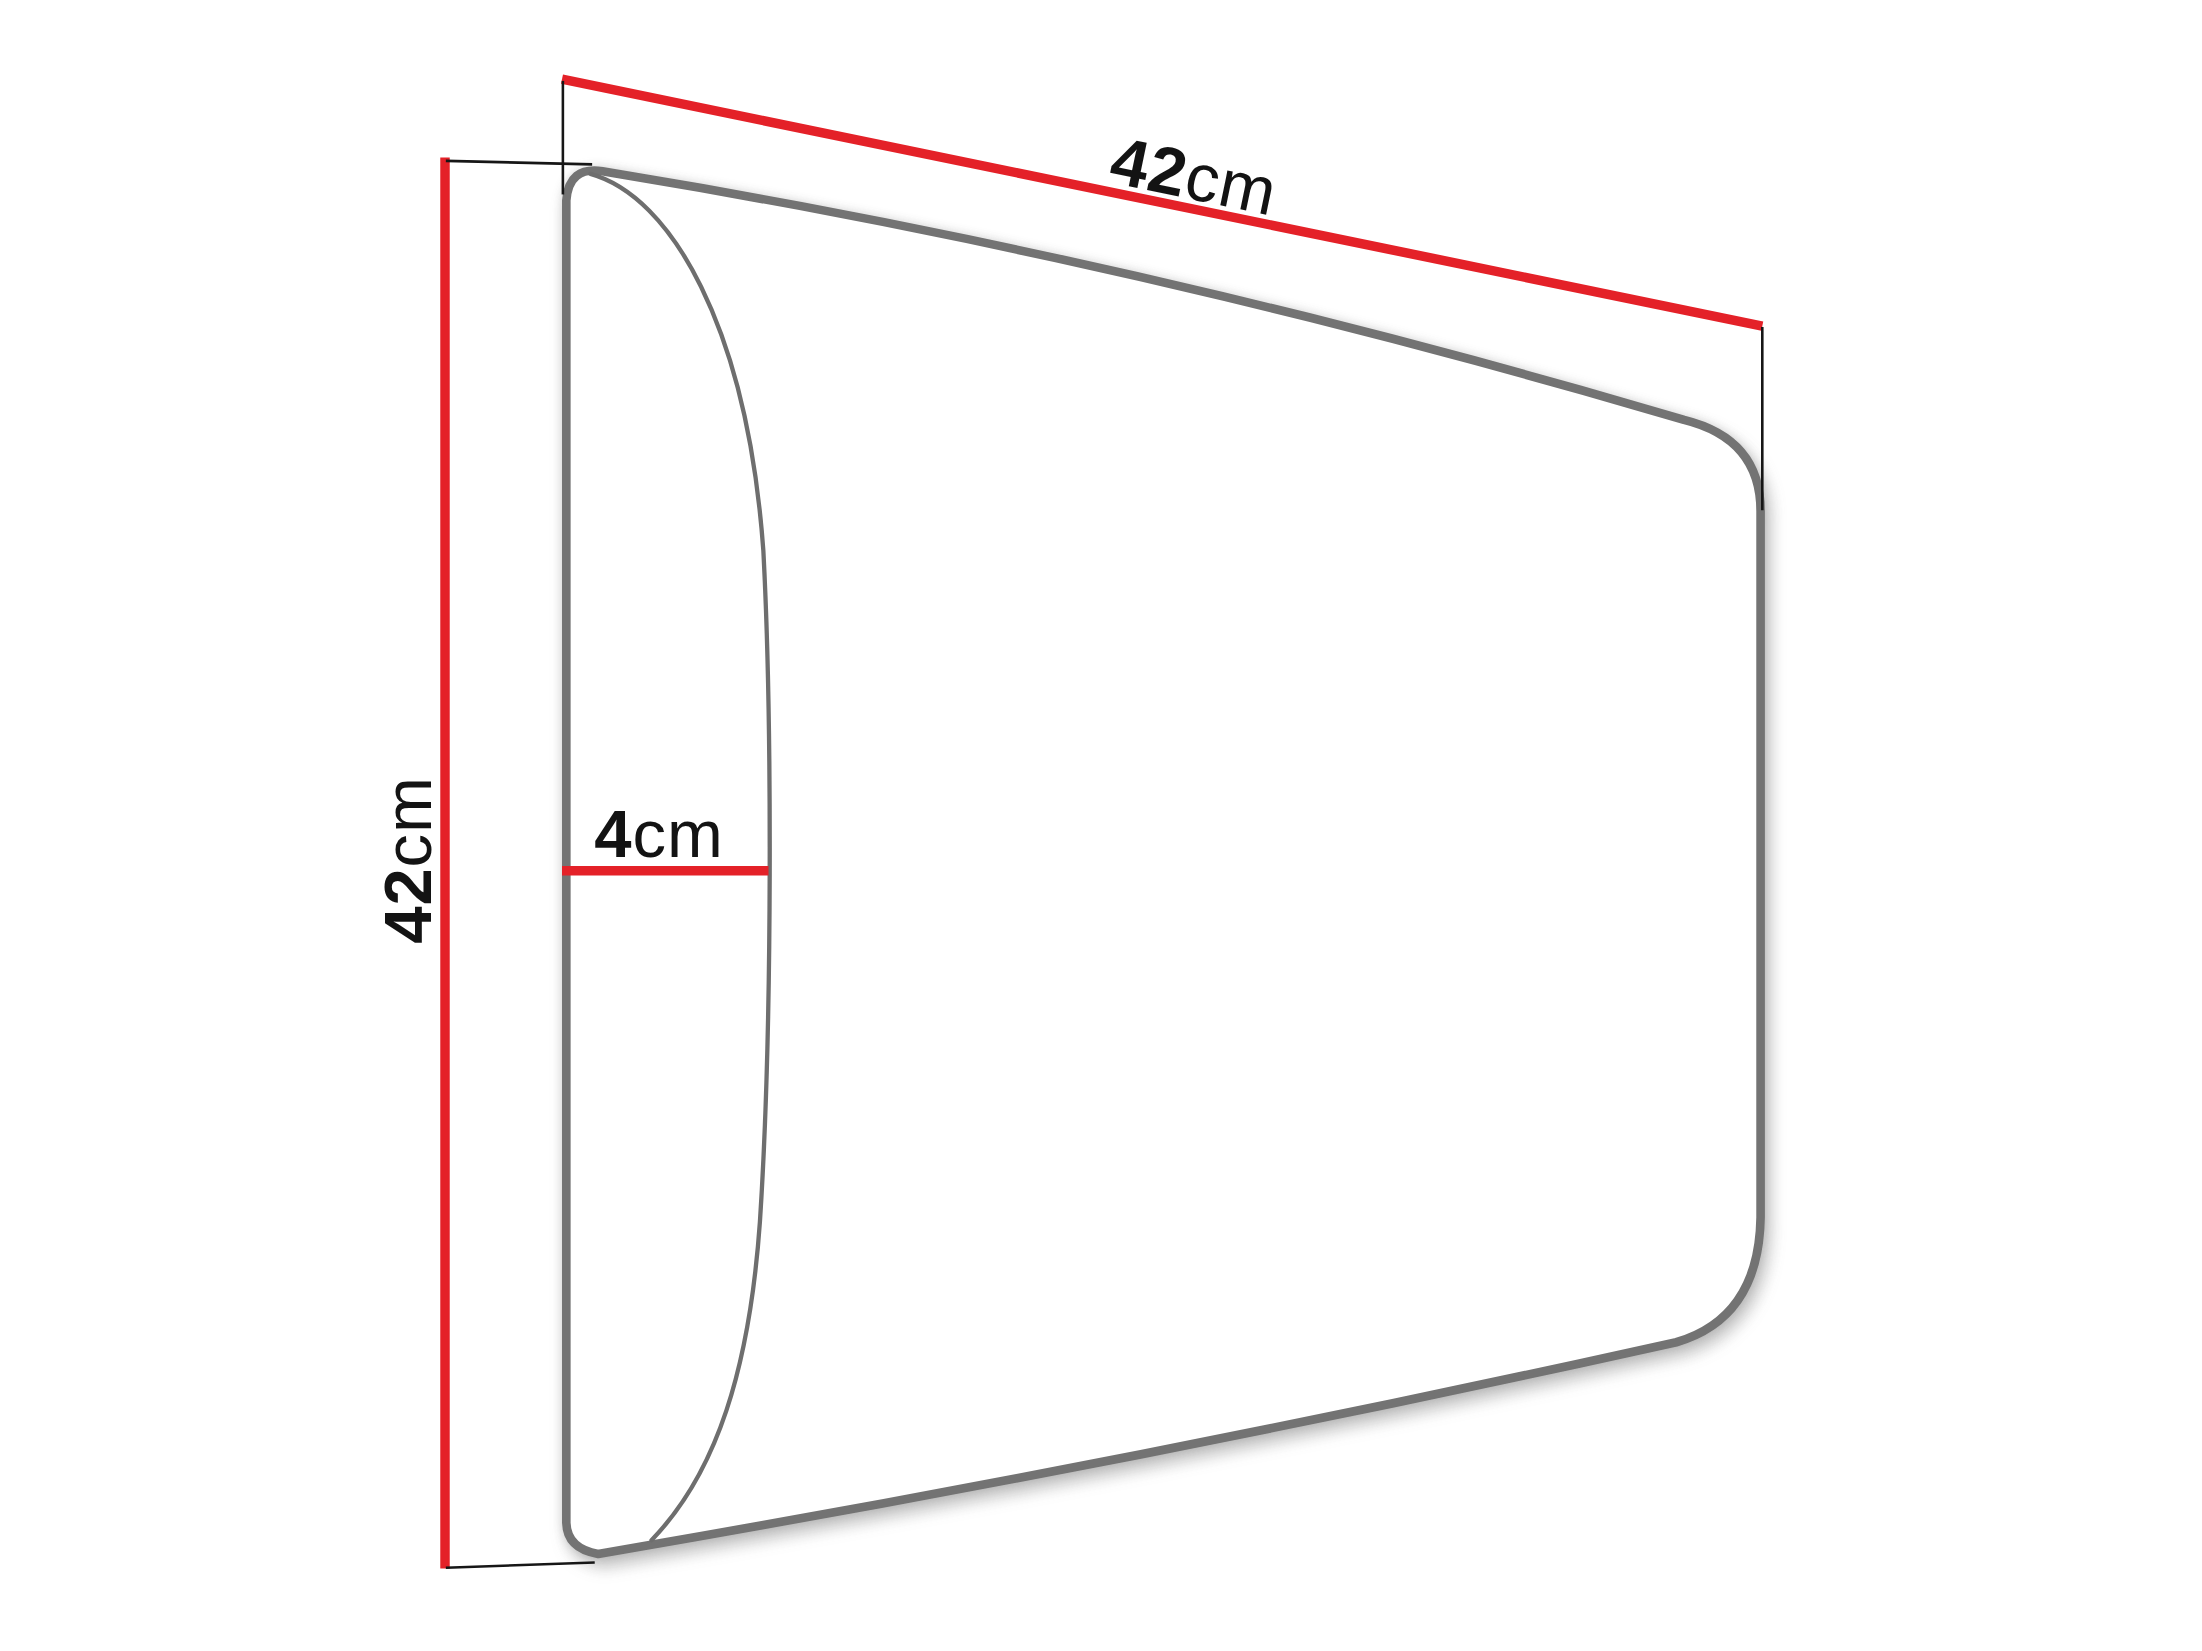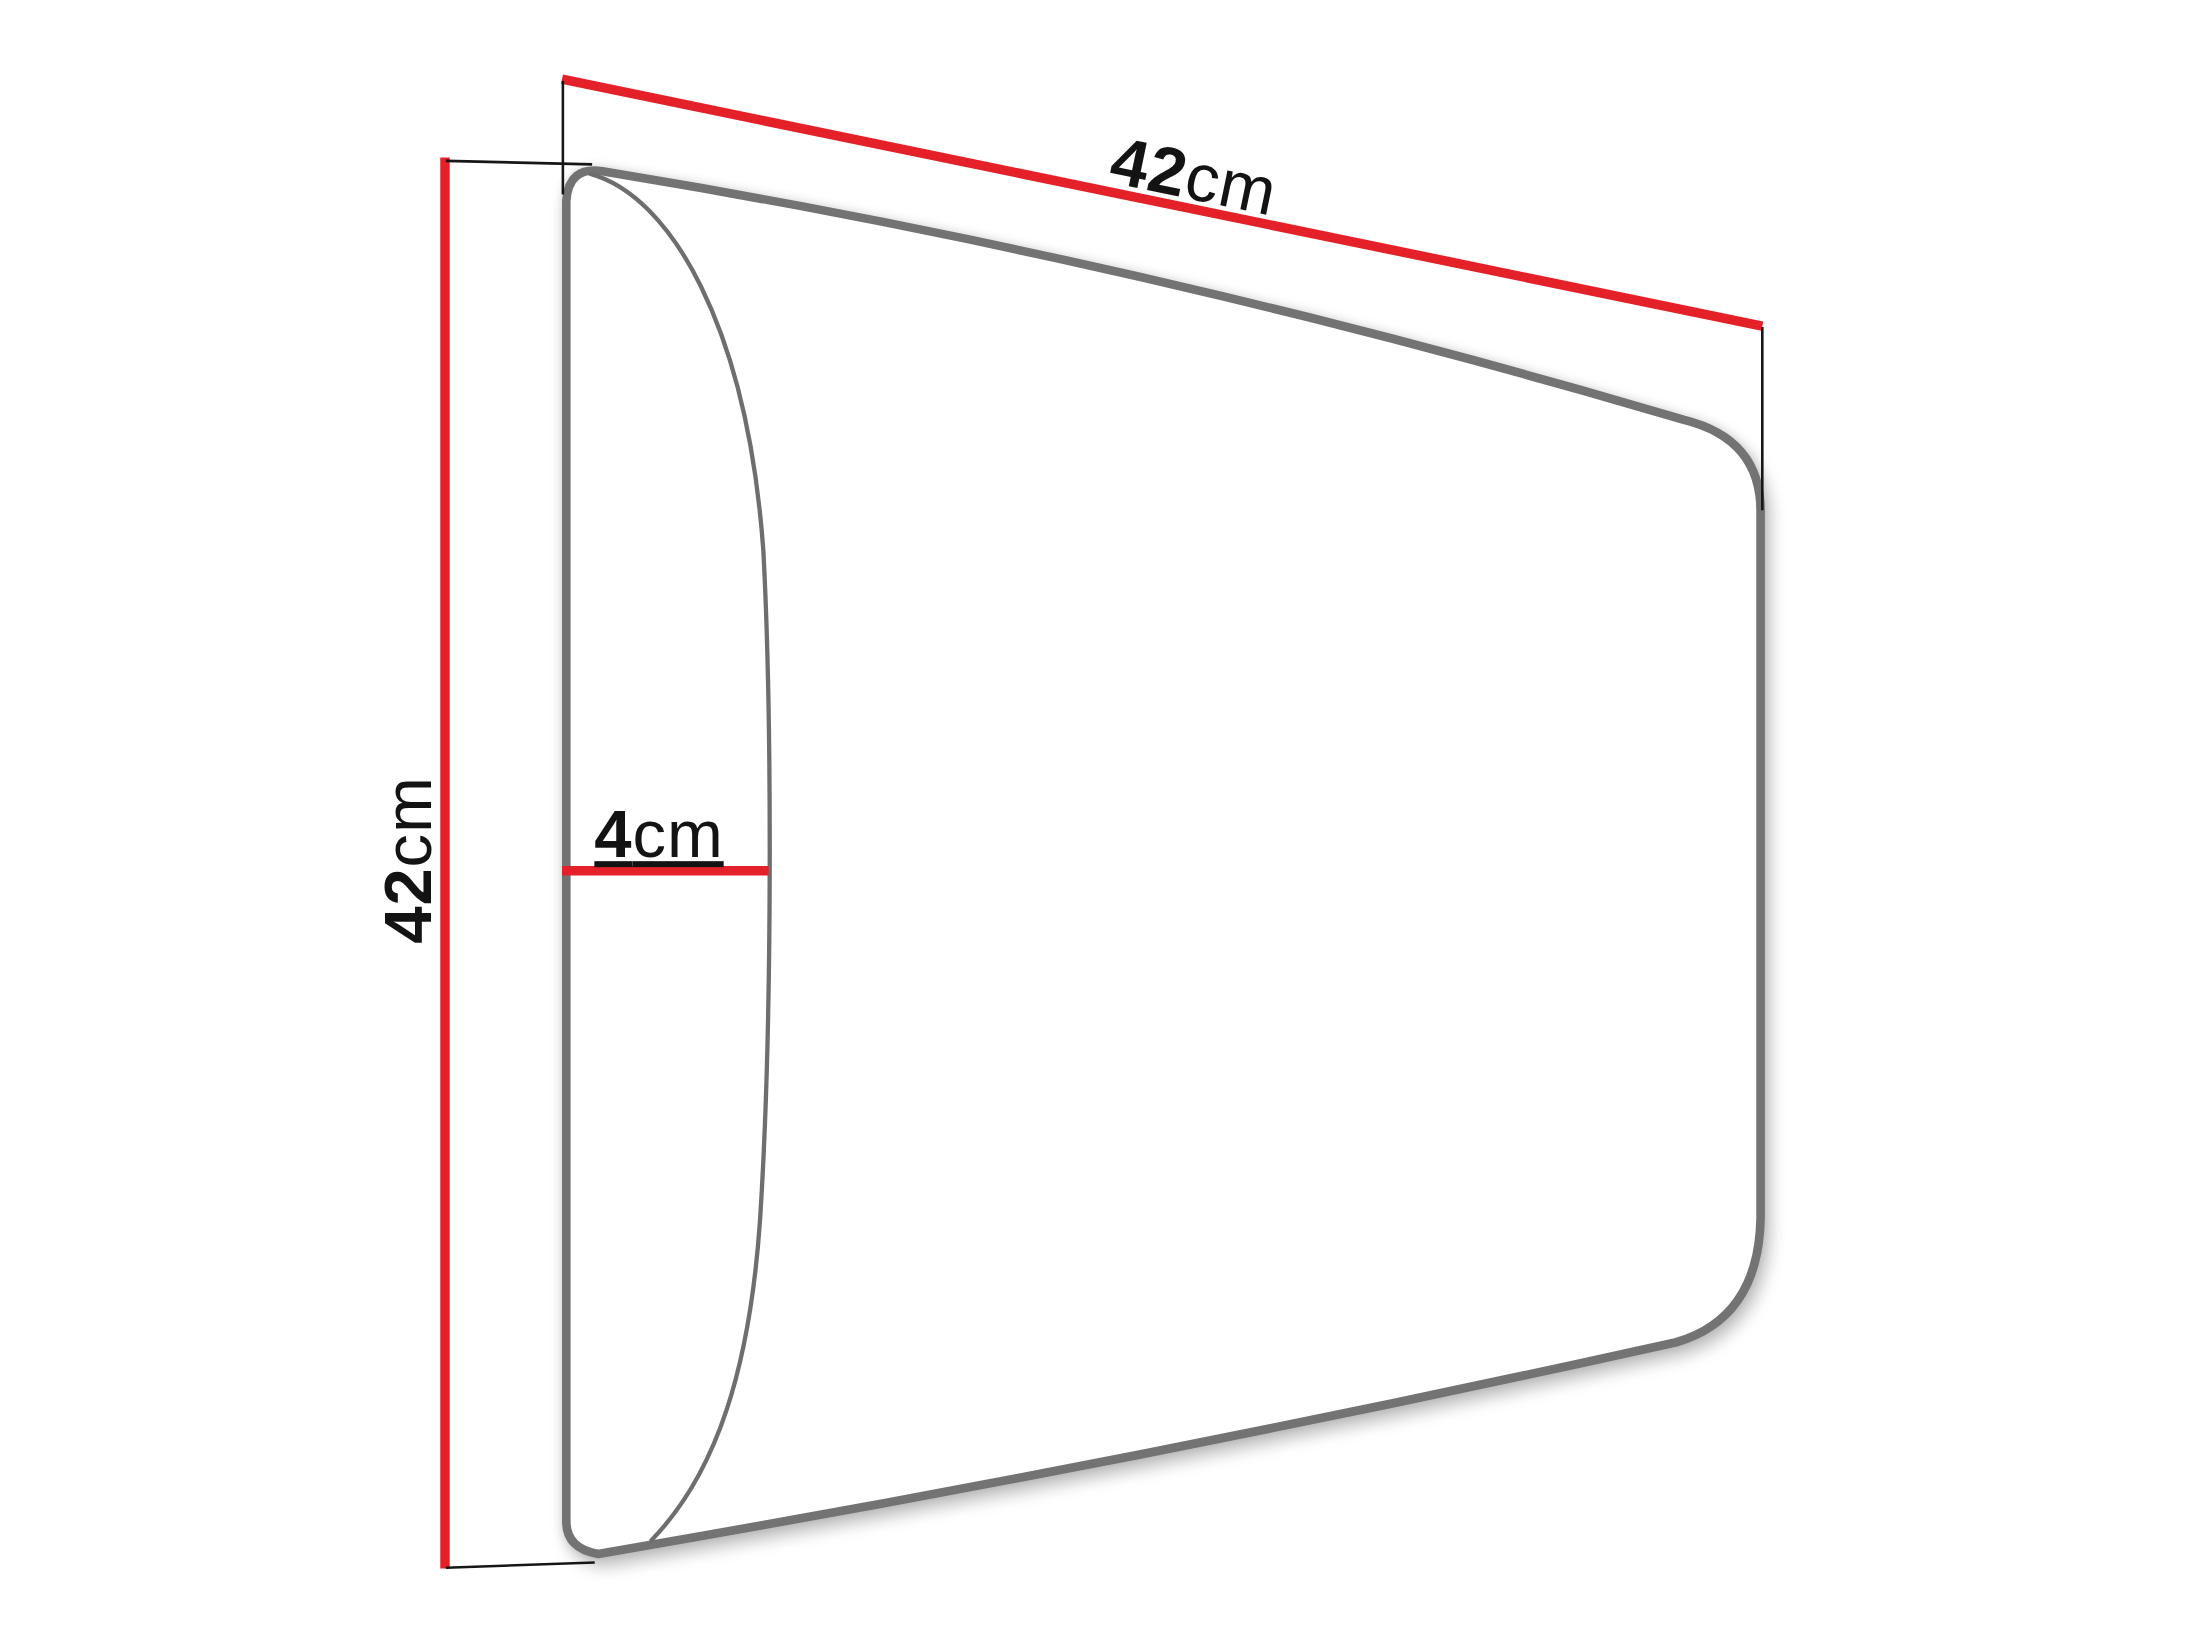--- a/index.html
+++ b/index.html
@@ -43,21 +43,20 @@
   }
   .dim-label-height {
     left: 408px;
     top: 860px;
     transform: translate(-50%, -50%) rotate(-90deg);
   }
   .dim-label-depth {
     left: 659px;
     top: 834px;
     transform: translate(-50%, -50%);
-    text-decoration: underline;
   }
 </style>
 </head>
 <body>
 
 <div class="stage">
 
   <svg class="drawing" viewBox="0 0 2560 1920" aria-hidden="true">
 
     <path class="panel-outline" d="M 658 233

